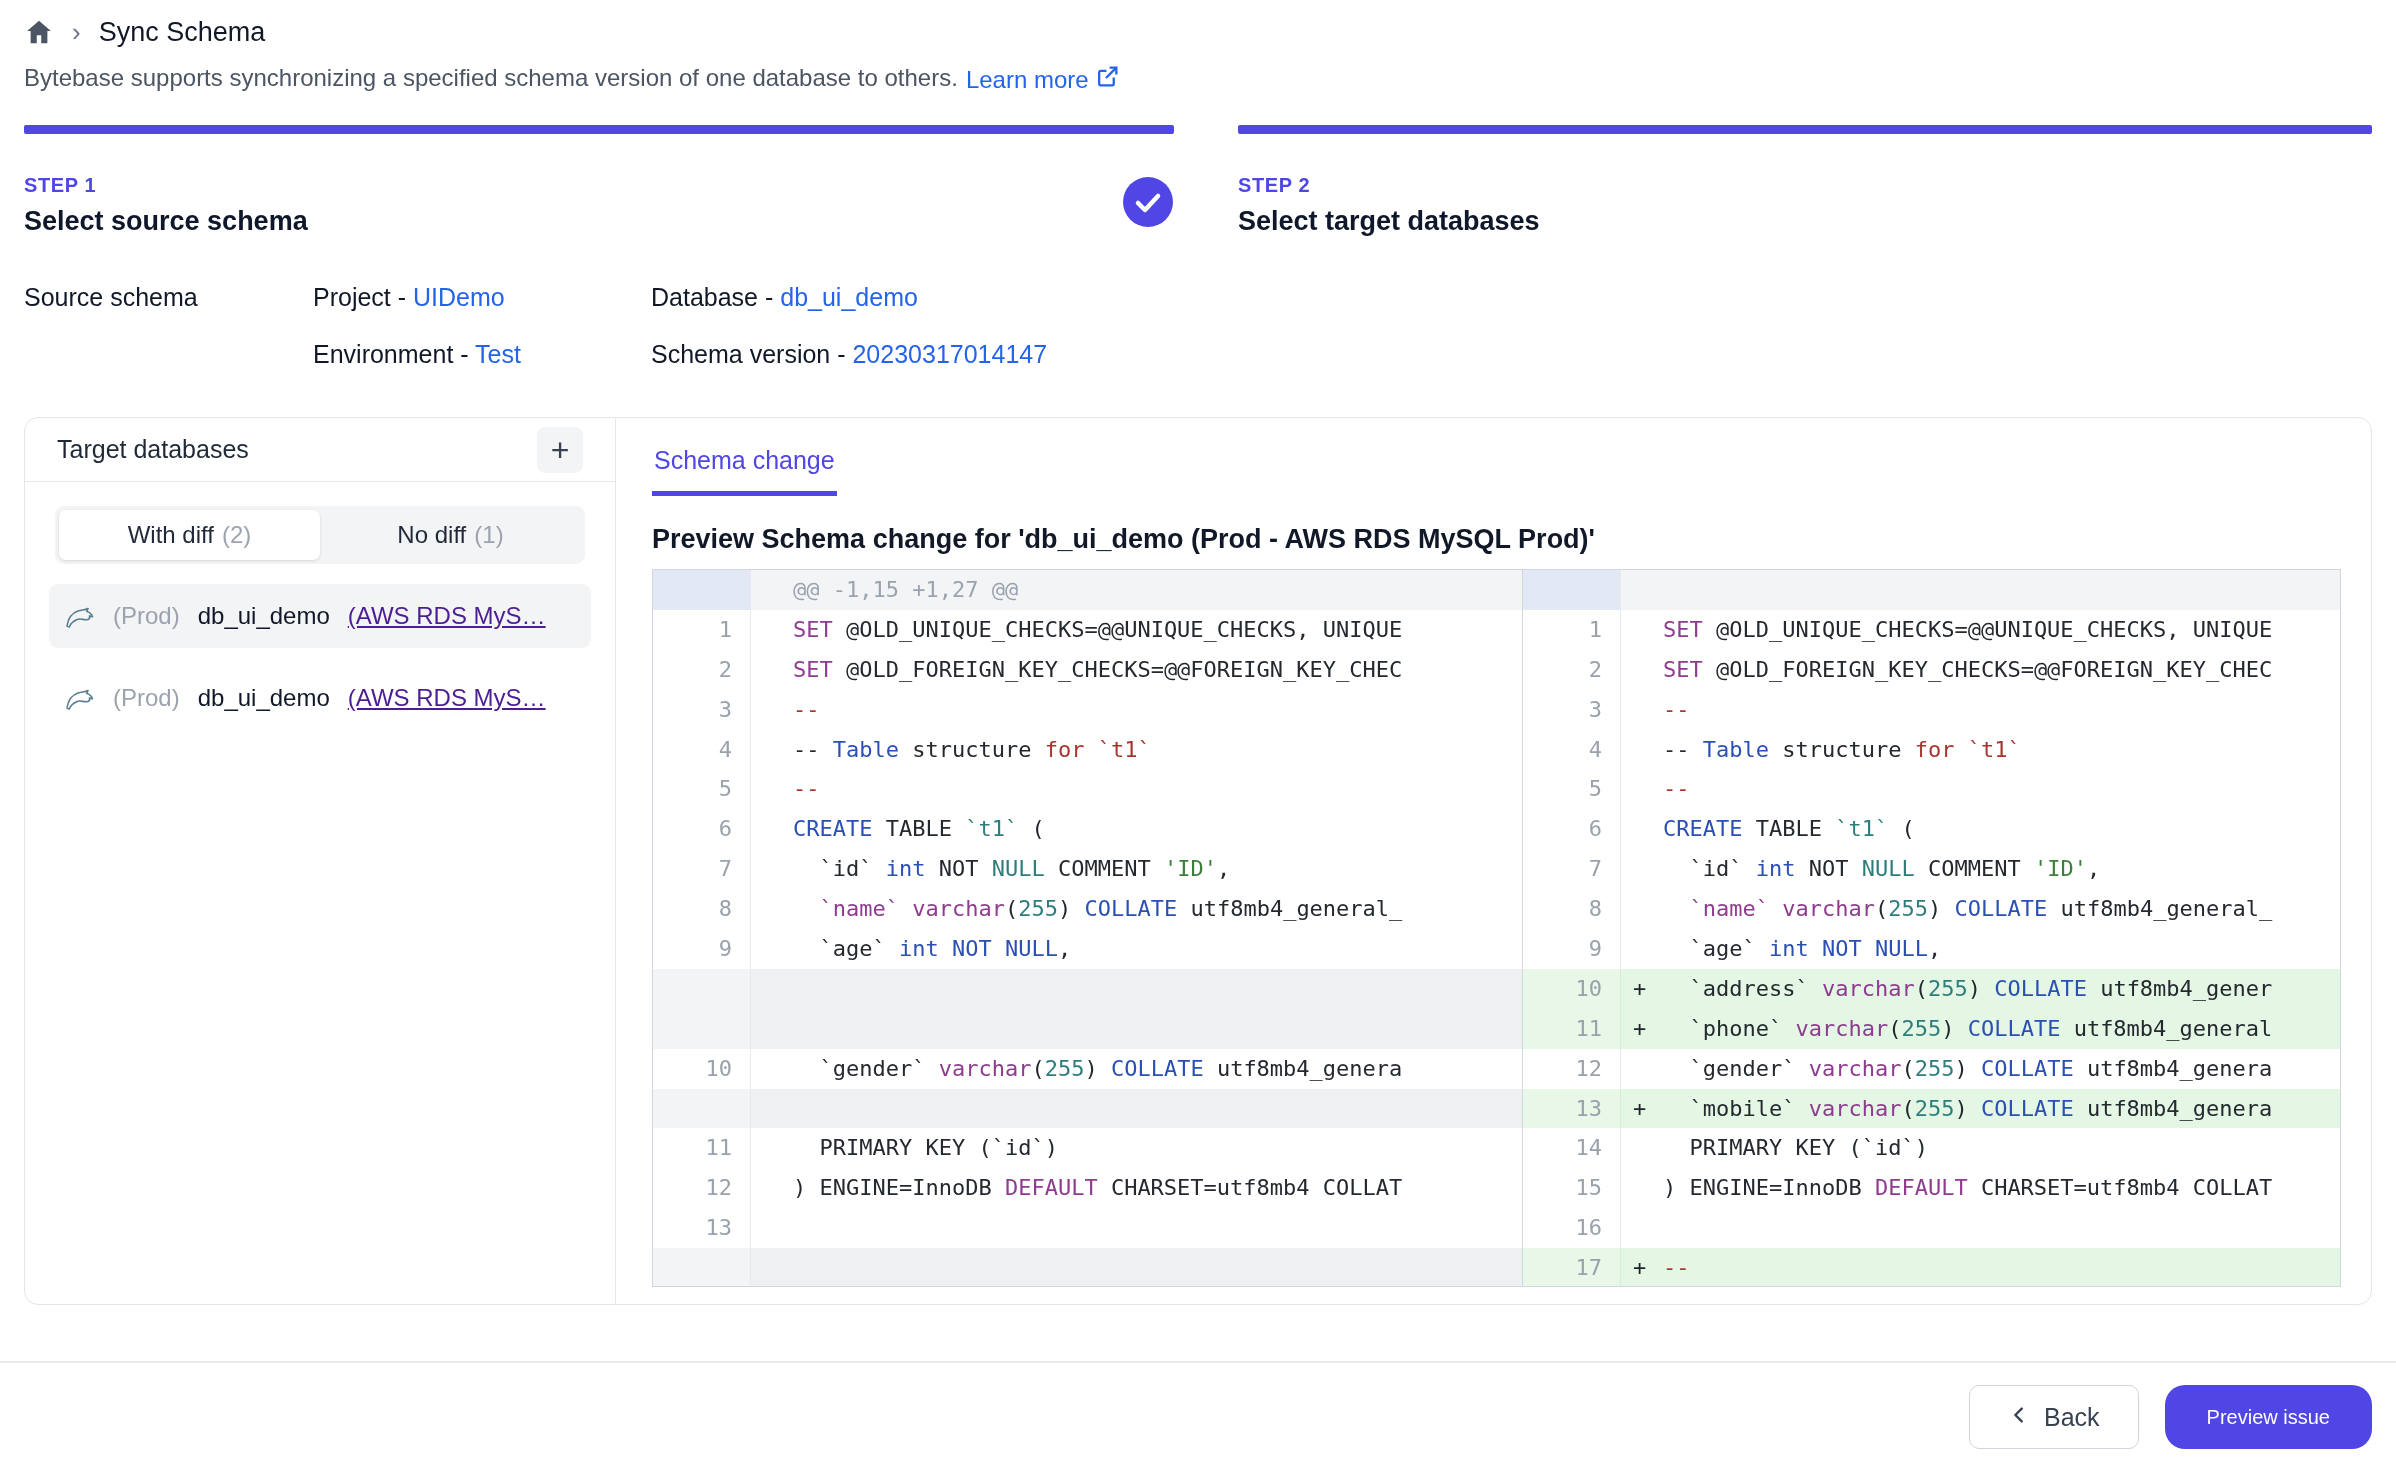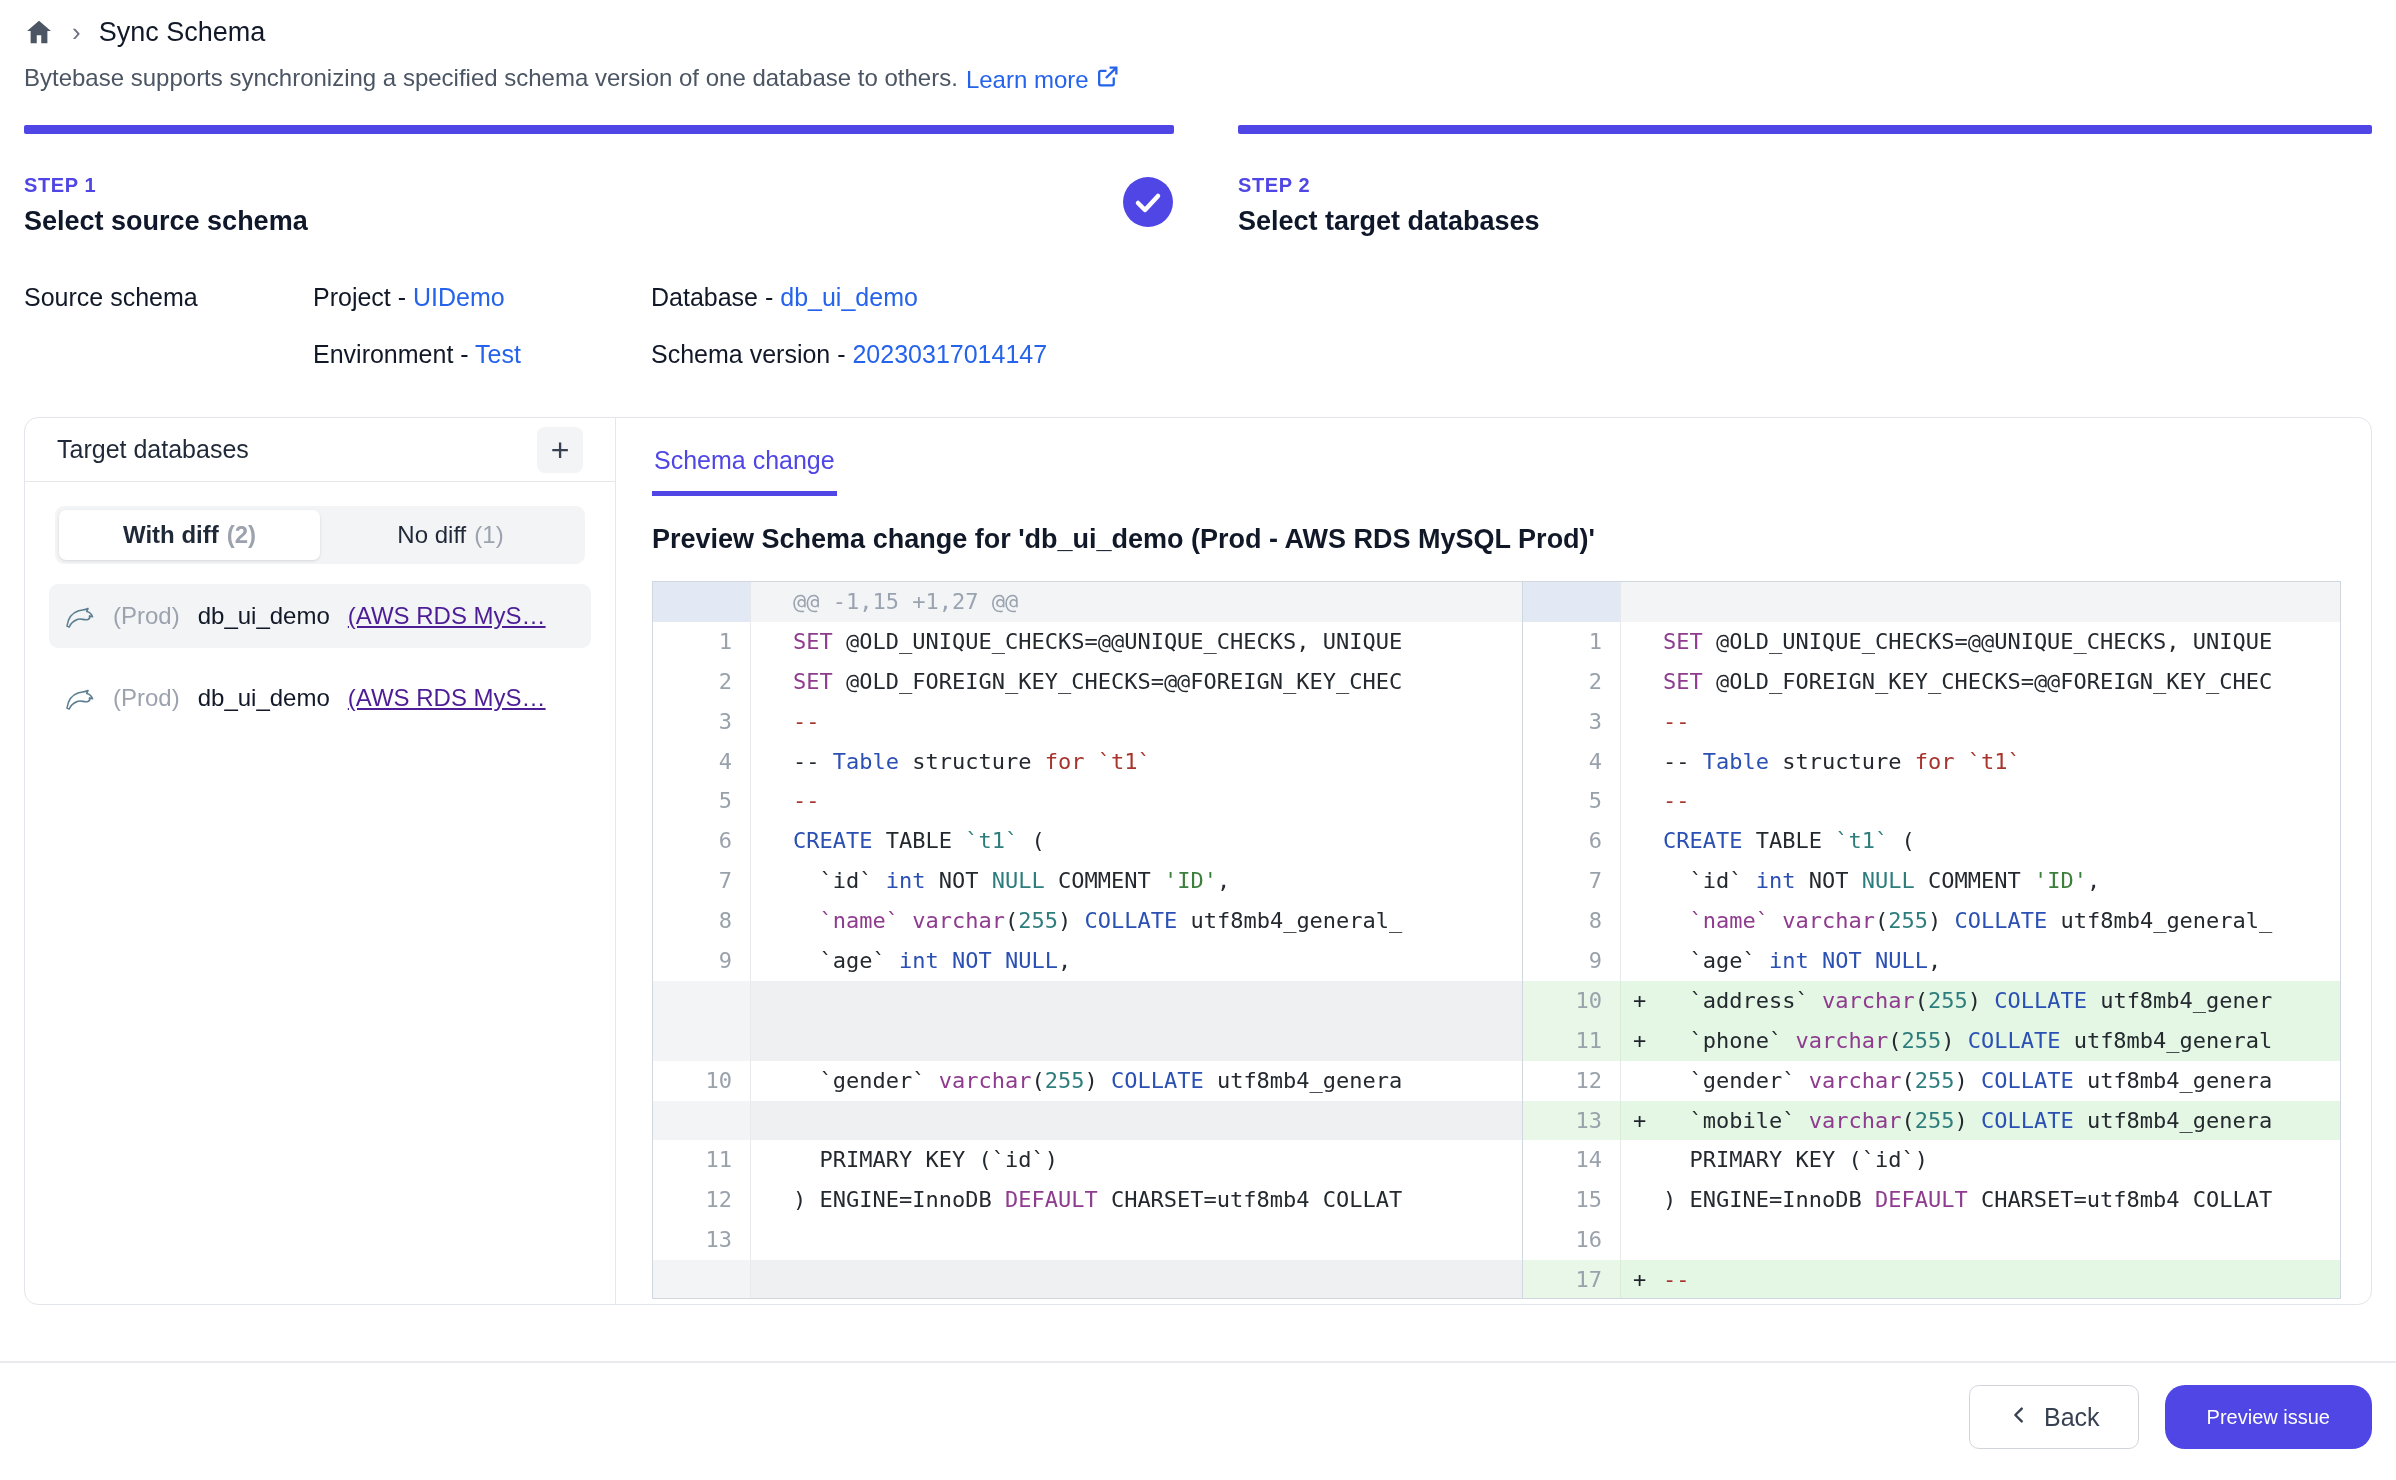--- a/index.html
+++ b/index.html
@@ -34,37 +34,37 @@
   .src a { color:var(--link,#2563eb); text-decoration:none; cursor:pointer; }
 
   
   .card { margin-top:48px; height:888px; border:1px solid #e2e5e9; border-radius:14px; display:flex; overflow:hidden; }
   .left { width:591px; border-right:1px solid #e5e7eb; display:flex; flex-direction:column; }
   .lp-head { height:64px; display:flex; align-items:center; justify-content:space-between; padding:0 32px; border-bottom:1px solid #e5e7eb; flex:none; }
   .lp-title { font-size:25px; font-weight:500; color:#1f2937; }
   .plus-btn { width:46px; height:46px; background:#f3f4f6; border:none; border-radius:8px; font-size:32px; color:#374151; line-height:1; cursor:pointer; }
   .seg-tabs { margin:24px 30px 0; background:#f3f4f6; border-radius:9px; padding:4px; display:flex; height:58px; }
   .seg-tab { flex:1; display:flex; align-items:center; justify-content:center; gap:8px; font-size:24px; color:#1f2937; border-radius:7px; cursor:pointer; }
-  .seg-tab.active { background:#fff; box-shadow:0 1px 3px rgba(0,0,0,.12);font-weight:bold; }
+  .seg-tab.active { background:#fff; box-shadow:0 1px 3px rgba(0,0,0,.12); }
   .seg-tab .cnt { color:#9ca3af; }
   .db-list { margin:20px 24px; }
   .db-item { height:64px; display:flex; align-items:center; gap:18px; padding:0 14px; border-radius:9px; margin-bottom:18px; font-size:24px; white-space:nowrap; overflow:hidden; cursor:pointer; }
   .db-item.selected { background:#f3f4f6; }
   .db-env { color:#9ca3af; } .db-name { color:#111827; font-weight:500; } .db-inst { color:#4c1d95;text-decoration:underline; }
   .db-icon { width:32px; height:32px; flex:none; }
 
   
   .right { flex:1; padding:14px 30px 0 36px; display:flex; flex-direction:column; }
   .view-tabs { display:flex; gap:72px; }
   .view-tab { font-size:25px; padding:14px 2px 16px; color:#1f2937; cursor:pointer; border-bottom:5px solid transparent; }
   .view-tab.active { color:var(--accent,#4f46e5); font-weight:500; border-bottom-color:var(--accent,#4f46e5); }
   .prev-title { margin-top:28px; font-size:27px; color:#111827;font-weight:bold; }
 
   
-  .diff { margin-top:26px; border:1px solid #d0d7de; height:718px; display:flex;
+  .diff { margin-top:14px; border:1px solid #d0d7de; height:718px; display:flex;
     font-family:"DejaVu Sans Mono", monospace; font-size:22px; overflow:hidden; }
   .pane { display:flex; flex-direction:column; overflow:hidden; }
   .pane.lp { width:869px; } .pane.rp { flex:1; border-left:1px solid #d0d7de; }
   .drow { display:flex; height:39.9px; line-height:39.9px; flex:none; }
   .gut { width:98px; flex:none; text-align:right; padding-right:18px; color:#99a1ab; border-right:1px solid #e7e9ec; }
   .sgn { width:42px; flex:none; padding-left:12px; color:#1f2328; }
   .codecell { flex:1; white-space:pre; overflow:hidden; }
   .drow.code { background:#fff; }
   .drow.pad .gut { background:#f3f4f6; }
   .drow.pad .sgn, .drow.pad .codecell { background:#eef0f2; }

